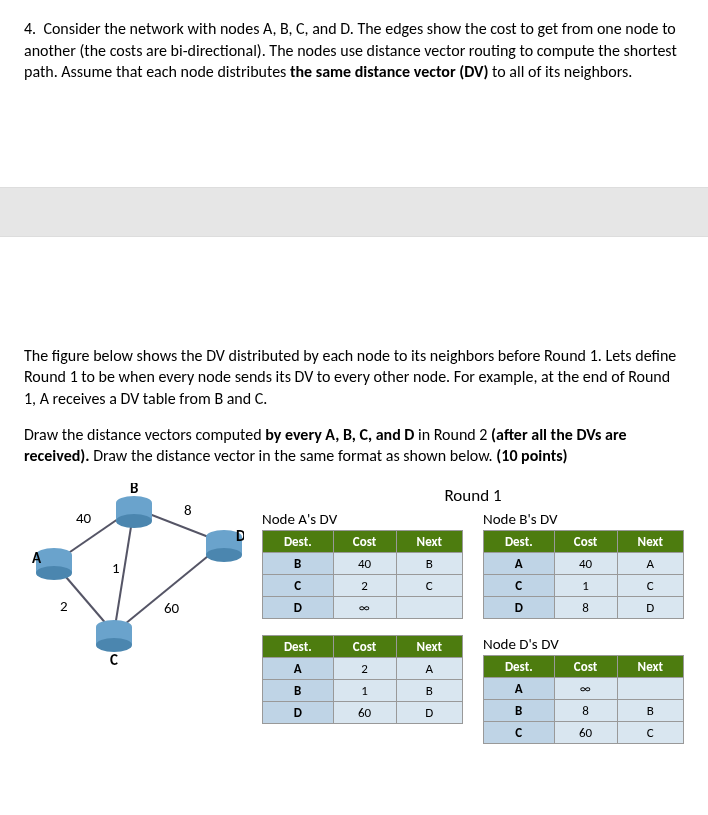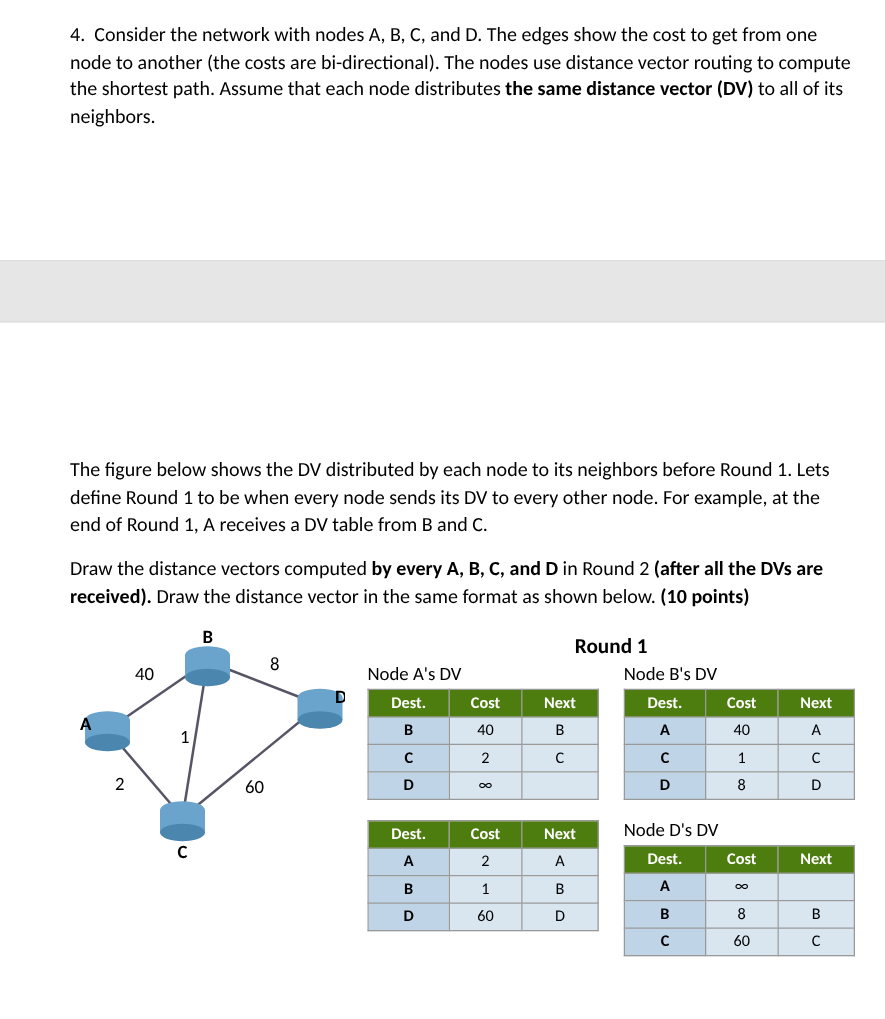--- a/index.html
+++ b/index.html
@@ -1,22 +1,22 @@
 <!DOCTYPE html>
 <html><head>
   <meta charset="utf-8">
   <style>
     * { box-sizing: border-box; margin: 0; padding: 0; }
     body { font-family: Calibri, Arial, sans-serif; font-size: 16px; color: #000; background: #fff; width: 708px; }
-    .content { padding: 18px 24px; margin-left: 32px; }
+    .content { padding: 18px 24px; }
     p { line-height: 1.35; margin-bottom: 6px; }
     .bold { font-weight: bold; }
     .spacer-band { height: 50px; background: #e6e6e6; border-top: 1px solid #ddd; border-bottom: 1px solid #ddd; margin-top: 80px; }
     .gap-after-band { height: 90px; }
-    .round-title { text-align: center; font-weight: bold; font-size: 17px; margin: 6px 0 4px; }
+    .round-title { text-align: center; font-weight: normal; font-size: 17px; margin: 6px 0 4px; }
     .lower { display: flex; gap: 18px; }
     .graphcol { width: 220px; flex-shrink: 0; padding-top: 4px; }
     .tablescol { flex: 1; }
     .tablerow { display: flex; gap: 20px; margin-bottom: 16px; }
     .dvblock { flex: 1; }
     .dvtitle { text-align: left; font-weight: 400; font-size: 15px; margin-bottom: 2px; }
     table { border-collapse: collapse; width: 100%; font-size: 13px; }
     th, td { border: 1px solid #999; padding: 3px 6px; text-align: center; }
     th { background: #4d7c0f; color: #fff; font-weight: bold; }
     td { background: #d9e6f0; }

